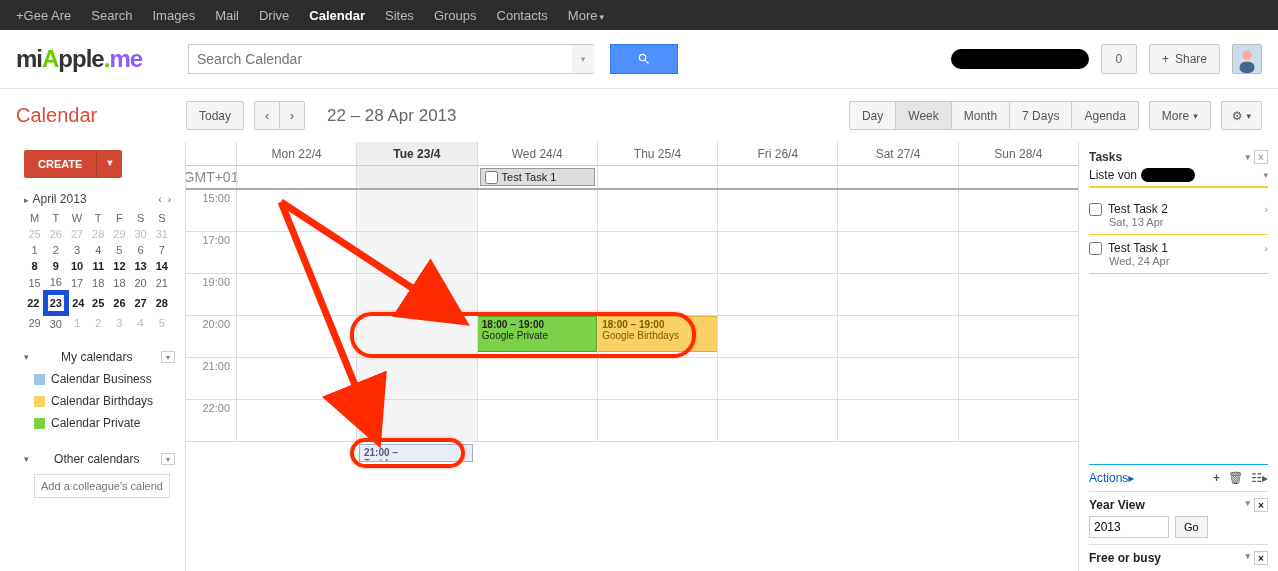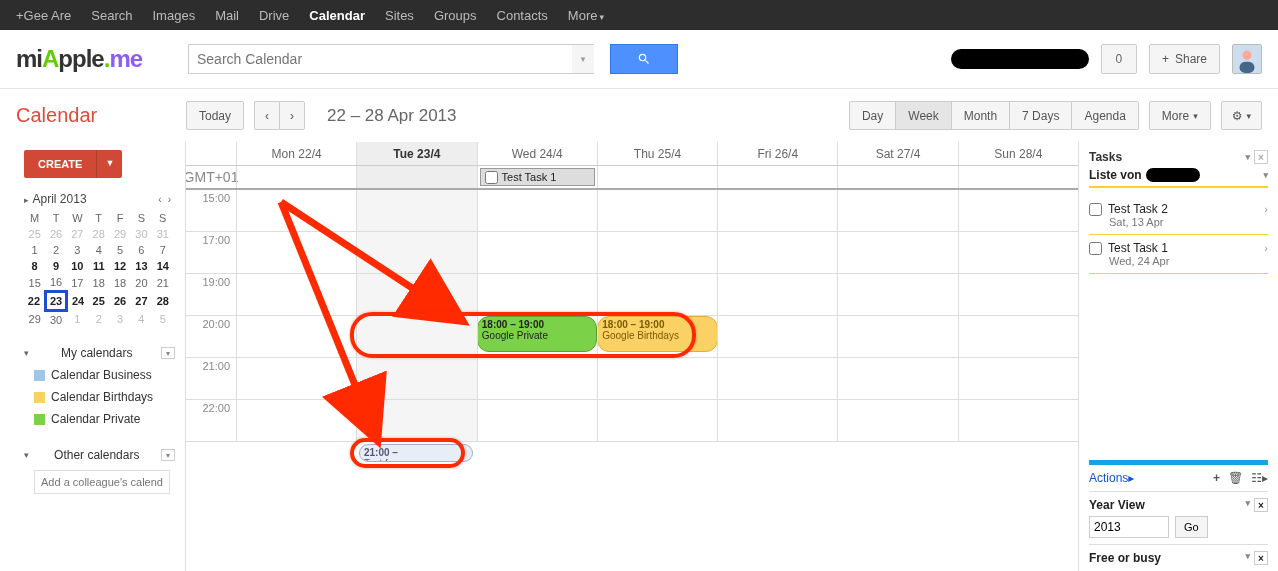--- a/index.html
+++ b/index.html
@@ -56,21 +56,21 @@
 .minimonth-hdr{display:flex;align-items:center;justify-content:space-between;margin-bottom:4px}
 .minimonth-hdr .mname{font-size:12px;color:#444;cursor:pointer}
 .minimonth-hdr .mname::before{content:"▸";font-size:9px;margin-right:4px;color:#666}
 .minimonth-hdr .arrows{font-size:10px;color:#666;letter-spacing:2px}
 .minimonth-hdr .arrows span{cursor:pointer;padding:0 2px}
 .minitable{width:100%;border-collapse:collapse;font-size:11px;color:#666}
 .minitable th{font-weight:normal;padding:2px 0;text-align:center}
 .minitable td{padding:2px 0;text-align:center;cursor:pointer;width:14.28%}
 .minitable td.dim{color:#bbb}
 .minitable td.bold{color:#222;font-weight:bold}
-.minitable td.today{border:3px solid #1d4ed8}
+.minitable td.today{border:5px solid #1d4ed8}
 .section-hdr{display:flex;align-items:center;justify-content:space-between;margin-top:14px;padding:4px 0;font-size:12px;color:#333;cursor:pointer}
 .section-hdr::before{content:"▾";font-size:9px;margin-right:4px;color:#666;float:left}
 .section-hdr .drop{width:14px;height:12px;border:1px solid #ccc;font-size:8px;display:flex;align-items:center;justify-content:center;color:#888}
 .cal-item{display:flex;align-items:center;gap:6px;padding:4px 0 4px 10px;font-size:12px;color:#333;cursor:pointer}
 .cal-swatch{width:11px;height:11px;flex-shrink:0}
 .sw-blue{background:#9fc6e7}.sw-yellow{background:#fad165}.sw-green{background:#7bd148}
 .addcol{width:90%;height:24px;border:1px solid #ddd;padding:0 6px;font-size:11px;color:#999;margin-top:4px;margin-left:10px}
 
 
 .gridwrap{flex:1;position:relative;border-left:1px solid #ddd;overflow:hidden}
@@ -83,44 +83,44 @@
 .alldaycell{flex:1;border-left:1px solid #ddd;position:relative}
 .alldaycell.today{background:#eee}
 .allday-event{position:absolute;left:2px;right:2px;top:2px;height:18px;background:#ddd;border:1px solid #999;font-size:11px;padding:1px 4px;display:flex;align-items:center;gap:4px}
 .allday-event input{margin:0}
 .hourgrid{position:relative;overflow-y:auto;height:360px}
 .hourrow{display:flex;height:42px;border-bottom:1px solid #ddd}
 .hourrow .tzcol{display:flex;align-items:flex-start;justify-content:flex-end;padding:2px 6px 0 0;font-size:11px;color:#888}
 .hourcell{flex:1;border-left:1px solid #ddd;position:relative}
 .hourcell.today{background:#f5f5f5}
 .events-layer{position:absolute;inset:0;pointer-events:none}
-.ev{position:absolute;font-size:10px;padding:2px 4px;border-radius:12px;overflow:hidden;pointer-events:auto;cursor:pointer}
+.ev{position:absolute;font-size:10px;padding:2px 4px;border-radius:0;overflow:hidden;pointer-events:auto;cursor:pointer}
 .ev .t{font-weight:bold;font-size:10px}
 .ev-business{background:#d7e5f5;border:1px solid #9fc6e7;color:#2a5885}
 .ev-private{background:#7bd148;border:1px solid #5aa02f;color:#222}
 .ev-birthday{background:#fad165;border:1px solid #e0b030;color:#7a5c00}
 .ev-test{background:#e8eef7;border:1px solid #aac;color:#557}
 
 
 .annot{position:absolute;pointer-events:none;z-index:50}
 .redring{border:4px solid #ff2a00;border-radius:22px;box-shadow:0 0 3px rgba(255,40,0,.4)}
 
 
 .rightbar{width:200px;border-left:1px solid #ddd;padding:8px 10px;flex-shrink:0;font-size:12px;display:flex;flex-direction:column}
 .rb-hdr{display:flex;align-items:center;justify-content:space-between;font-weight:bold;color:#333;margin-bottom:4px}
 .rb-hdr .x{color:#aaa;border:1px solid #ccc;width:14px;height:14px;display:flex;align-items:center;justify-content:center;font-size:10px;cursor:pointer}
-.rb-list{font-weight:bold;display:flex;align-items:center;gap:4px;border-bottom:2px solid #fc3;padding-bottom:4px;margin-bottom:8px}
+.rb-list{font-weight:normal;display:flex;align-items:center;gap:4px;border-bottom:2px solid #fc3;padding-bottom:4px;margin-bottom:8px}
 .rb-list .blob{width:54px;height:14px;background:#000;border-radius:7px}
 .task{padding:6px 0;border-bottom:1px solid #fc3}
 .task .trow{display:flex;align-items:center;gap:6px}
 .task .trow input{margin:0}
 .task .tdate{font-size:11px;color:#777;margin-left:20px}
 .task .chev{margin-left:auto;color:#999;font-size:11px}
 .rb-spacer{flex:1}
-.rb-actions{display:flex;align-items:center;gap:18px;border-top:5px solid #0ea5e9;padding:6px 0;color:#15c}
+.rb-actions{display:flex;align-items:center;gap:18px;border-top:1px solid #0ea5e9;padding:6px 0;color:#15c}
 .rb-actions .lnk{cursor:pointer}
 .rb-actions .icons{margin-left:auto;display:flex;gap:8px;color:#555}
 .rb-sect{border-top:1px solid #ddd;padding:6px 0}
 .rb-sect .shdr{display:flex;justify-content:space-between;font-weight:bold;margin-bottom:4px}
 .yearrow{display:flex;gap:6px}
 .yearrow input{width:80px;height:22px;border:1px solid #ccc;padding:0 4px;font-size:12px}
 .yearrow button{height:22px;padding:0 8px;border:1px solid #ccc;background:#f5f5f5;font-size:11px;cursor:pointer}
 </style>
 </head>
 <body>

